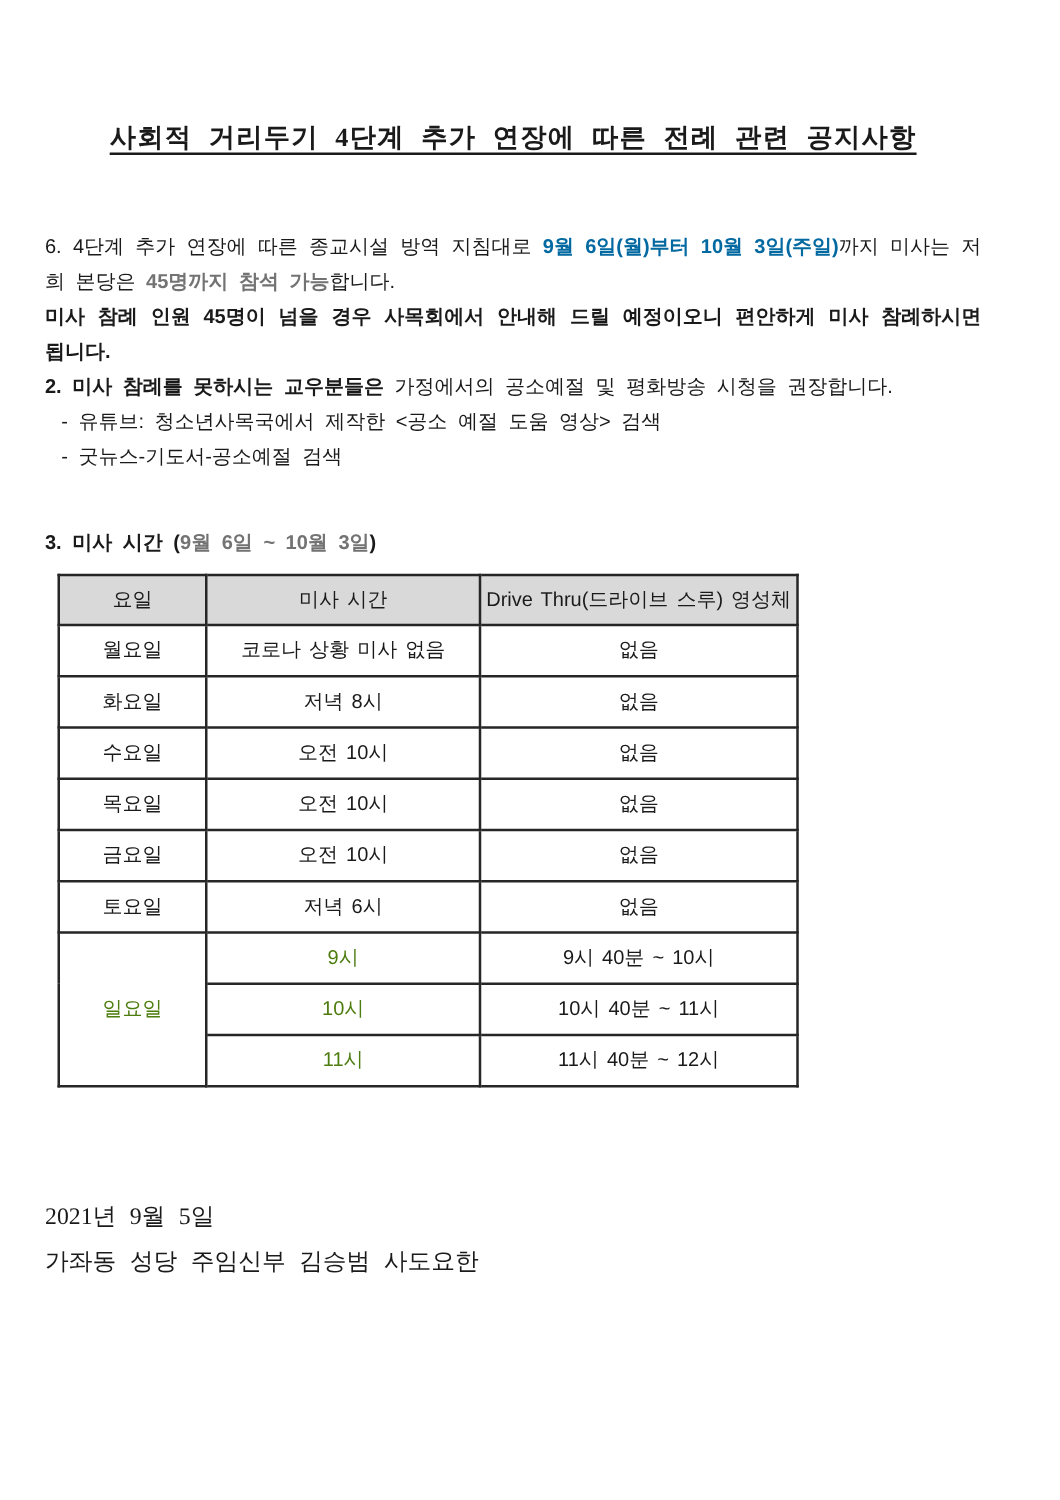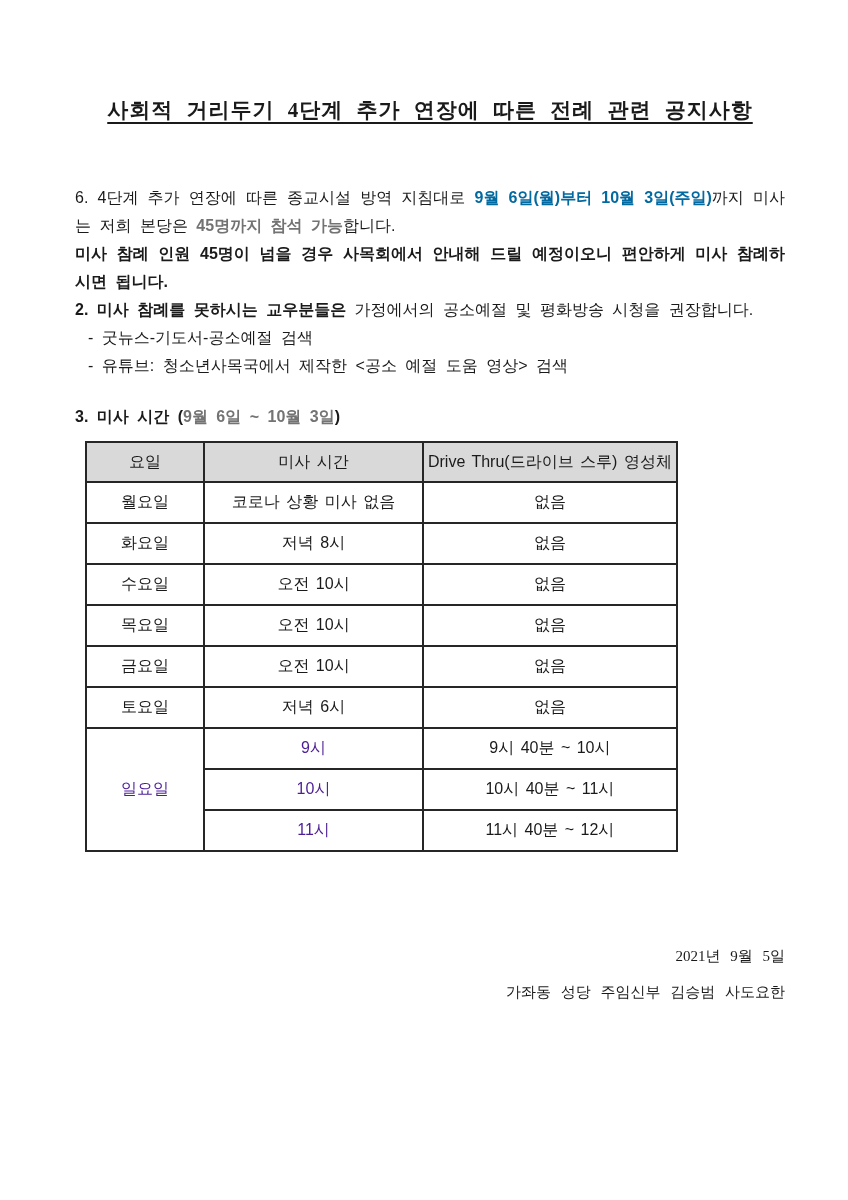--- a/index.html
+++ b/index.html
@@ -7,21 +7,21 @@
     position:relative;
     width:848px;height:1200px;
     background:#ffffff;
     color:#1a1a1a;
     font-family:"Liberation Sans","DejaVu Sans",sans-serif;
     overflow:hidden;
     box-sizing:border-box;
   }
   .doc{
     box-sizing:border-box;
-    padding:0 63px 0 75px;
+    padding:0 63px 0 36px;
   }
   .title{
     margin:96px 0 0 0;
     text-align:center;
     font-family:"Liberation Serif","DejaVu Serif",serif;
     font-size:21px;
     font-weight:bold;
     letter-spacing:1px;
     word-spacing:7px;
     text-decoration:underline;
@@ -31,25 +31,25 @@
   .para{
     font-size:16px;
     line-height:28px;
     text-align:justify;
     word-spacing:4px;
     margin:0;
   }
   .p1{margin-top:60px;}
   .p2{}
   .bullets{margin-left:13px;}
-  .p3{margin-top:23px;font-weight:bold;}
+  .p3{margin-top:41px;font-weight:bold;}
   .p4{margin-top:45px;}
   .bold{font-weight:bold;}
   .blue{color:#0369a1;font-weight:bold;}
-  .red{color:#4c1d95;}
+  .red{color:#4d7c0f;}
   .redbold{color:#737373;font-weight:bold;}
   table.sched{
     border-collapse:collapse;
     width:593px;
     margin:10px 0 0 10px;
     table-layout:fixed;
     font-size:16px;
   }
   table.sched th, table.sched td{
     border:2px solid #262626;
@@ -59,42 +59,41 @@
     font-weight:normal;
     word-spacing:2px;
   }
   table.sched th{height:38px;background:#d9d9d9;}
   table.sched td{height:39px;background:#ffffff;}
   .col-day{width:20%;}
   .col-time{width:37%;}
   .col-drive{width:43%;}
   .signature{
     margin-top:86px;
-    text-align:right;
     font-family:"Liberation Serif","DejaVu Serif",serif;
-    font-size:15px;
+    font-size:19px;
     line-height:36px;
     word-spacing:6px;
   }
 </style>
 </head>
 <body>
 
 <div class="page">
   <div class="doc">
 
     <h1 class="title">사회적 거리두기 4단계 추가 연장에 따른 전례 관련 공지사항</h1>
 
     <p class="para p1"><span>6. 4단계 추가 연장에 따른 종교시설 방역 지침대로 </span><span class="blue">9월 6일(월)부터 10월 3일(주일)</span><span>까지 미사는 저희 본당은 </span><span class="redbold">45명까지 참석 가능</span><span>합니다.</span><br>
       <span class="bold">미사 참례 인원 45명이 넘을 경우 사목회에서 안내해 드릴 예정이오니 편안하게 미사 참례하시면 됩니다.</span>
     </p>
 
     <p class="para p2"><span class="bold">2. 미사 참례를 못하시는 교우분들은</span><span> 가정에서의 공소예절 및 평화방송 시청을 권장합니다.</span>
+      <span class="bullets" style="display:block;"><span>- 유튜브: 청소년사목국에서 제작한  &lt;공소 예절 도움 영상&gt; 검색</span></span>
       <span class="bullets" style="display:block;"><span>- 굿뉴스-기도서-공소예절 검색</span></span>
-      <span class="bullets" style="display:block;"><span>- 유튜브: 청소년사목국에서 제작한  &lt;공소 예절 도움 영상&gt; 검색</span></span>
     </p>
 
     <p class="para p3"><span>3. 미사 시간</span><span> (</span><span class="redbold">9월 6일 ~ 10월 3일</span><span>)</span>
     </p>
 
     <table class="sched">
       <colgroup>
           <col class="col-day">
           <col class="col-time">
           <col class="col-drive">

